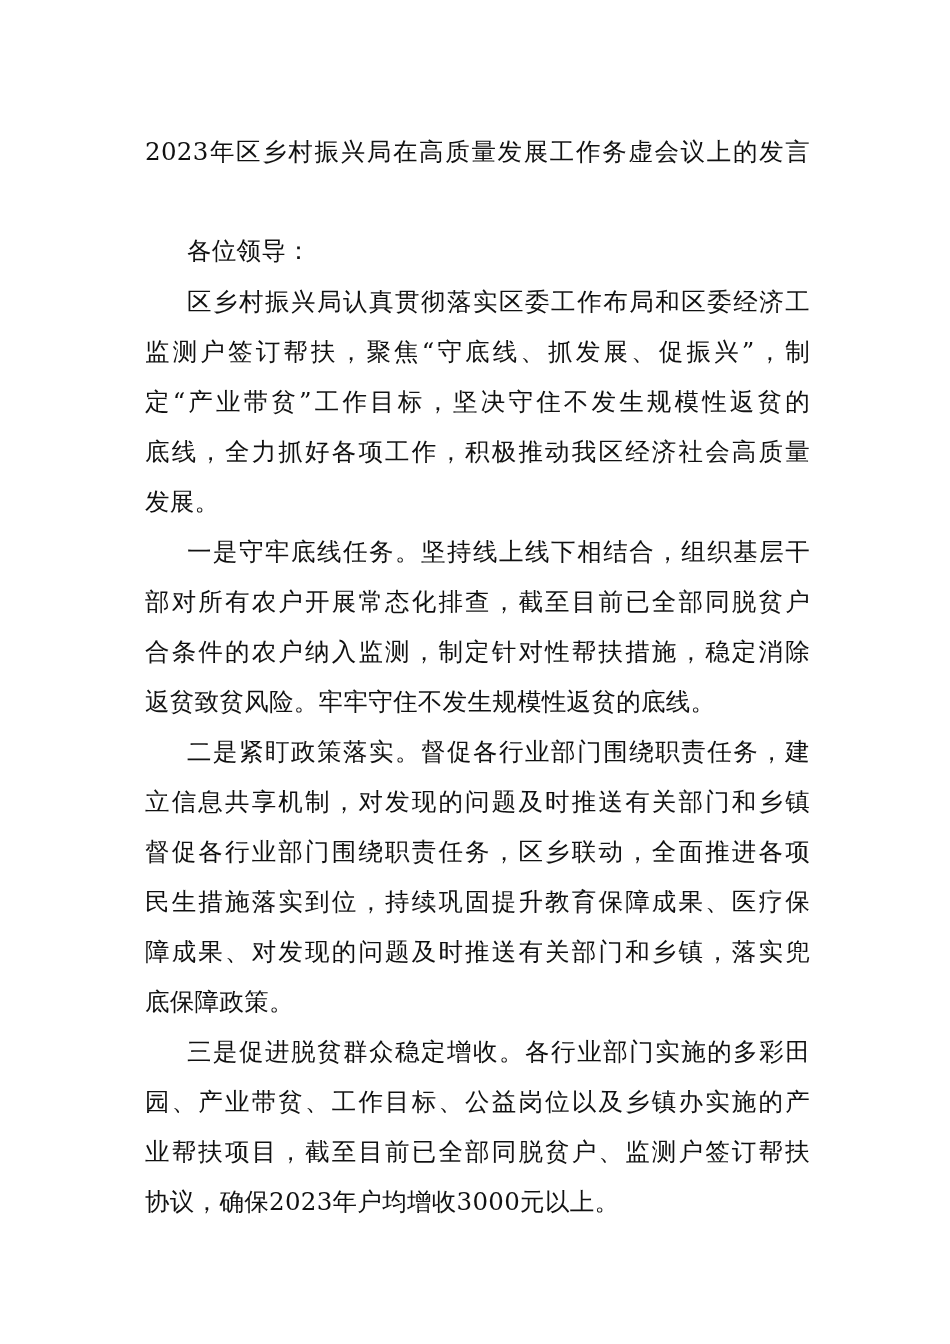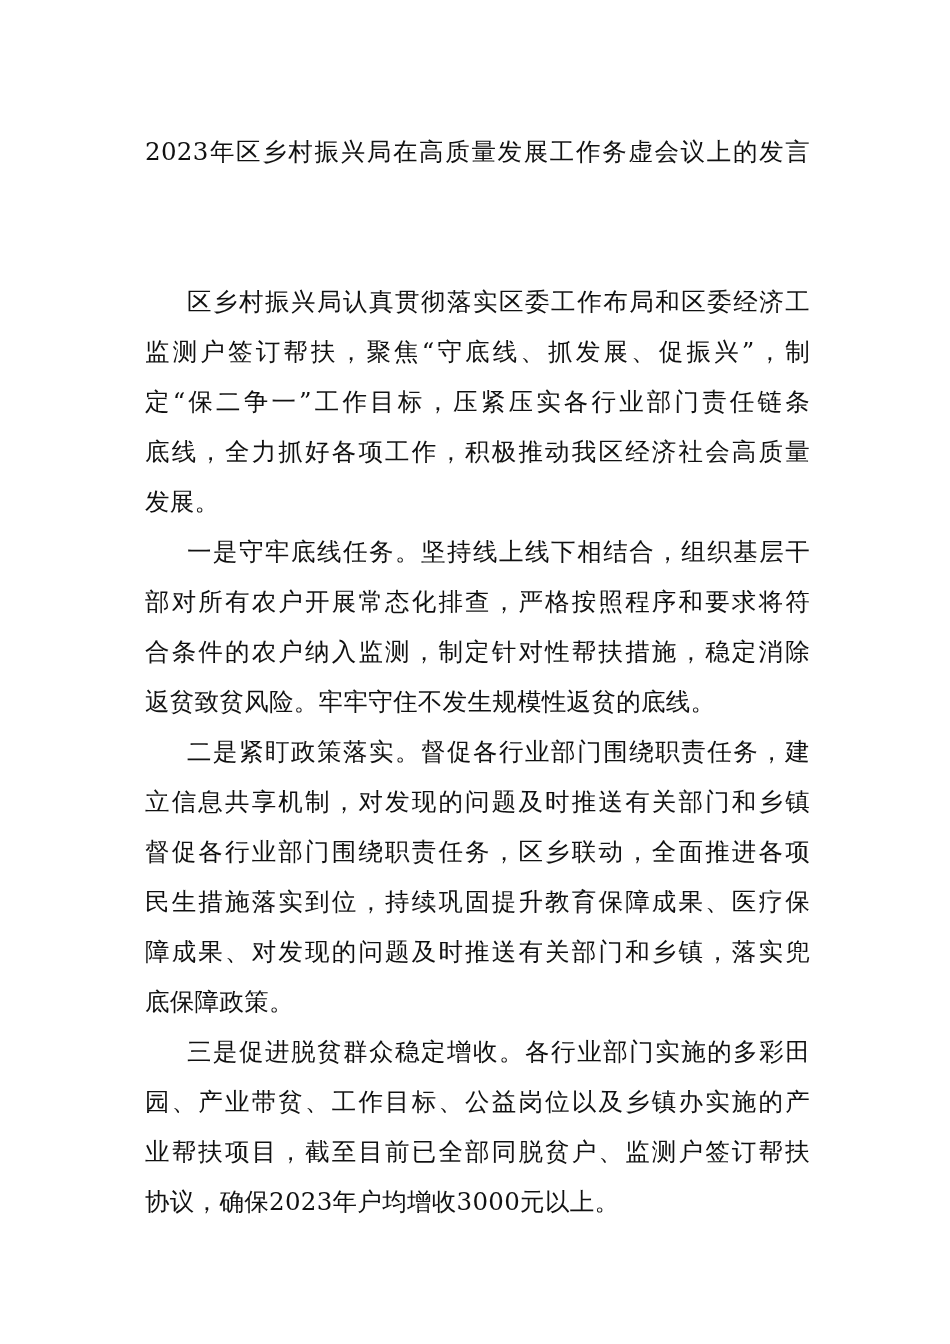--- a/index.html
+++ b/index.html
@@ -10,32 +10,33 @@
           font-size: 24.5px; white-space: nowrap; letter-spacing: 0.3px; }
   .line.justify { text-align: justify; text-align-last: justify; }
   .line.indent { left: 187px; width: 623px; }
 </style>
 </head>
 <body>
 
 <div class="page">
 
   <div class="line justify" style="top:134px">2023年区乡村振兴局在高质量发展工作务虚会议上的发言</div>
+  <div class="line indent" style="top:233px">各位领导：</div>
 
   <div>
     <div class="line indent justify" style="top:284px">区乡村振兴局认真贯彻落实区委工作布局和区委经济工</div>
     <div class="line justify" style="top:334px">监测户签订帮扶，聚焦“守底线、抓发展、促振兴”，制</div>
-    <div class="line justify" style="top:384px">定“保二争一”工作目标，压紧压实各行业部门责任链条</div>
+    <div class="line justify" style="top:384px">定“产业带贫”工作目标，坚决守住不发生规模性返贫的</div>
     <div class="line justify" style="top:434px">底线，全力抓好各项工作，积极推动我区经济社会高质量</div>
     <div class="line" style="top:484px">发展。</div>
   </div>
 
   <div>
     <div class="line indent justify" style="top:534px">一是守牢底线任务。坚持线上线下相结合，组织基层干</div>
-    <div class="line justify" style="top:584px">部对所有农户开展常态化排查，严格按照程序和要求将符</div>
+    <div class="line justify" style="top:584px">部对所有农户开展常态化排查，截至目前已全部同脱贫户</div>
     <div class="line justify" style="top:634px">合条件的农户纳入监测，制定针对性帮扶措施，稳定消除</div>
     <div class="line" style="top:684px">返贫致贫风险。牢牢守住不发生规模性返贫的底线。</div>
   </div>
 
   <div>
     <div class="line indent justify" style="top:734px">二是紧盯政策落实。督促各行业部门围绕职责任务，建</div>
     <div class="line justify" style="top:784px">立信息共享机制，对发现的问题及时推送有关部门和乡镇</div>
     <div class="line justify" style="top:834px">督促各行业部门围绕职责任务，区乡联动，全面推进各项</div>
     <div class="line justify" style="top:884px">民生措施落实到位，持续巩固提升教育保障成果、医疗保</div>
     <div class="line justify" style="top:934px">障成果、对发现的问题及时推送有关部门和乡镇，落实兜</div>

